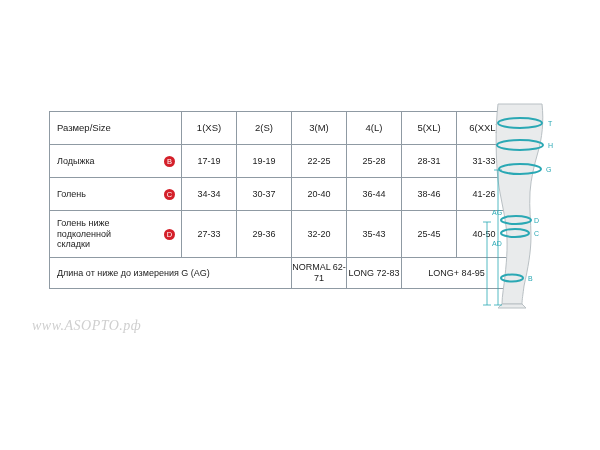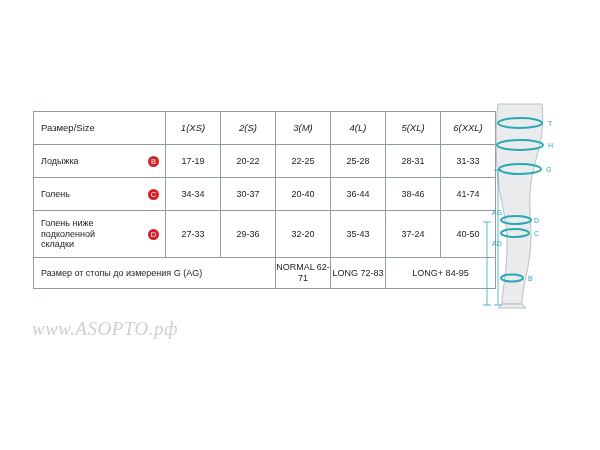--- a/index.html
+++ b/index.html
@@ -15,21 +15,21 @@
   }
   .page {
     position: relative;
     width: 600px;
     height: 450px;
   }
 
   
   .size-table {
     position: absolute;
-    left: 33px;
+    left: 49px;
     top: 111px;
     width: 448px;
     border-collapse: collapse;
     table-layout: fixed;
   }
   .size-table td, .size-table th {
     border: 1px solid #8f9aa3;
     font-size: 9px;
     color: #222222;
     font-weight: normal;
@@ -40,21 +40,21 @@
     line-height: 1.18;
   }
   .size-table th {
     font-size: 9.5px;
   }
   .col-label {
     width: 124px;
     text-align: left !important;
     padding-left: 7px !important;
   }
-  .col-v { width: 54px; font-style: italic; }
+  .col-v { width: 54px; }
 
   .hdr-label {
     text-align: left !important;
     padding-left: 7px !important;
     font-weight: normal;
   }
 
   .rowlabel-wrap {
     display: flex;
     align-items: center;
@@ -88,21 +88,21 @@
   }
   .foot-val { font-size: 9px; }
 
   
   .watermark {
     position: absolute;
     left: 32px;
     top: 318px;
     font-family: "Liberation Serif", serif;
     font-style: italic;
-    font-size: 19px;
+    font-size: 14px;
     color: #cfcfcf;
     letter-spacing: 0.5px;
     user-select: none;
   }
 
   
   .leg-figure {
     position: absolute;
     left: 478px;
     top: 100px;
@@ -131,62 +131,62 @@
     <tbody>
 
       <tr>
         <td class="col-label">
           <div class="rowlabel-wrap">
             <span class="rowlabel-text">Лодыжка</span>
             <span class="marker">B</span>
           </div>
         </td>
         <td>17-19</td>
-        <td>20-22</td>
+        <td>19-19</td>
         <td>22-25</td>
         <td>25-28</td>
         <td>28-31</td>
         <td>31-33</td>
       </tr>
 
       <tr>
         <td class="col-label">
           <div class="rowlabel-wrap">
             <span class="rowlabel-text">Голень</span>
             <span class="marker">C</span>
           </div>
         </td>
         <td>34-34</td>
         <td>30-37</td>
         <td>20-40</td>
         <td>36-44</td>
         <td>38-46</td>
-        <td>41-74</td>
+        <td>41-26</td>
       </tr>
 
       <tr class="row-tall">
         <td class="col-label">
           <div class="rowlabel-wrap">
             <span class="rowlabel-text" style="white-space:pre-line">Голень ниже
 подколенной
 складки</span>
             <span class="marker">D</span>
           </div>
         </td>
         <td>27-33</td>
         <td>29-36</td>
         <td>32-20</td>
         <td>35-43</td>
-        <td>37-24</td>
+        <td>25-45</td>
         <td>40-50</td>
       </tr>
 
 
       <tr class="row-foot">
-        <td class="foot-label" colspan="3">Размер от стопы до измерения G (AG)</td>
+        <td class="foot-label" colspan="3">Длина от ниже до измерения G (AG)</td>
         <td class="foot-val">NORMAL 62-71</td>
         <td class="foot-val">LONG 72-83</td>
         <td class="foot-val" colspan="2">LONG+ 84-95</td>
       </tr>
 
     </tbody>
   </table>
 
   <div class="watermark">www.ASOPTO.рф</div>
 

